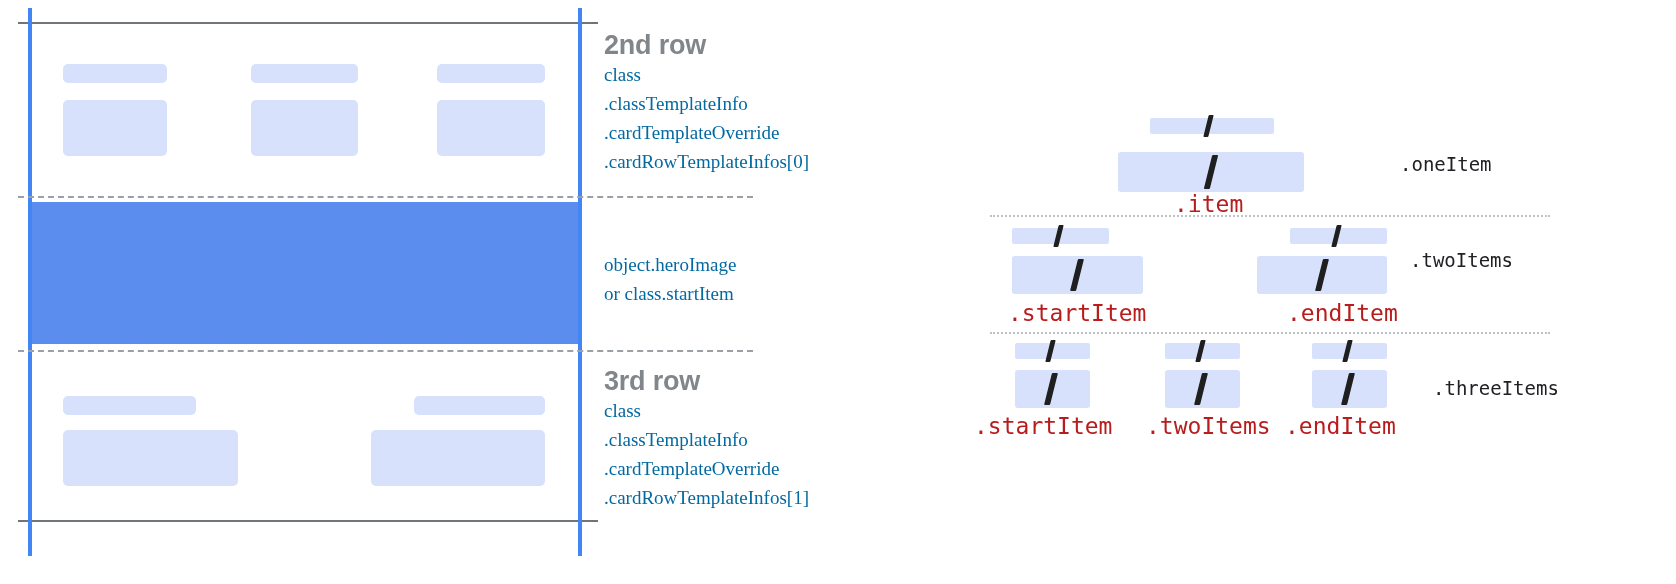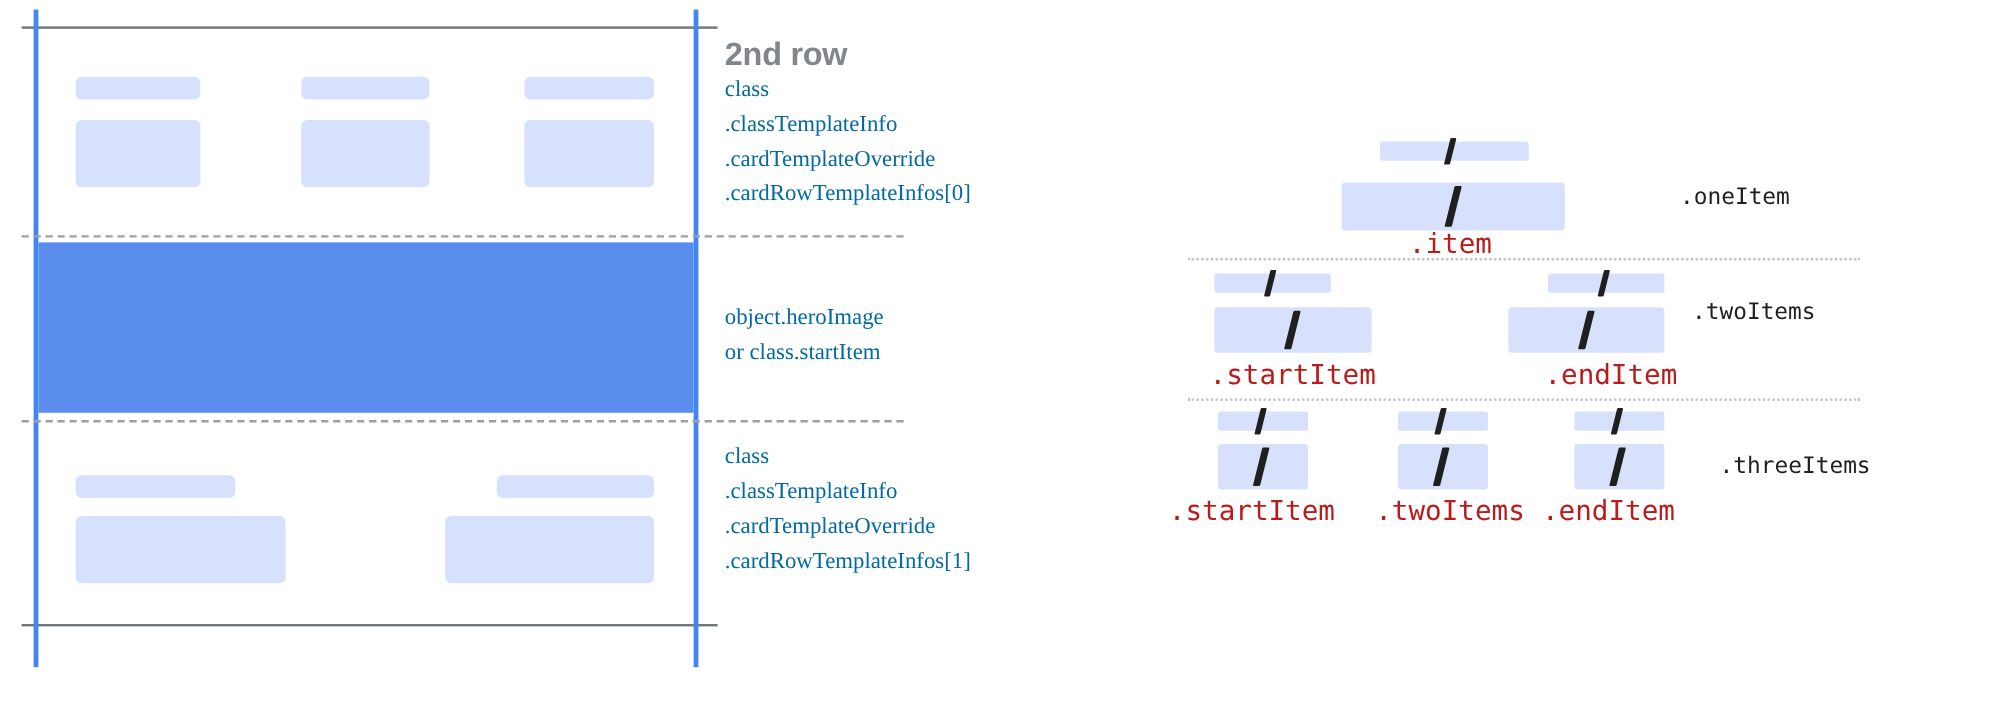--- a/index.html
+++ b/index.html
@@ -131,20 +131,21 @@
 .cardTemplateOverride
 .cardRowTemplateInfos[0]</div>
 </div>
 
 <div class="txtcol" id="blk-hero">
   <div class="code-block">object.heroImage
 or class.startItem</div>
 </div>
 
 <div class="txtcol" id="blk-3rd">
+  <div class="row-title">3rd row</div>
   <div class="code-block">class
 .classTemplateInfo
 .cardTemplateOverride
 .cardRowTemplateInfos[1]</div>
 </div>
 
 <div id="right-panel">
 
   <div class="grp">
     <div class="bar-small" style="left:190px;top:118px;width:124px;">

